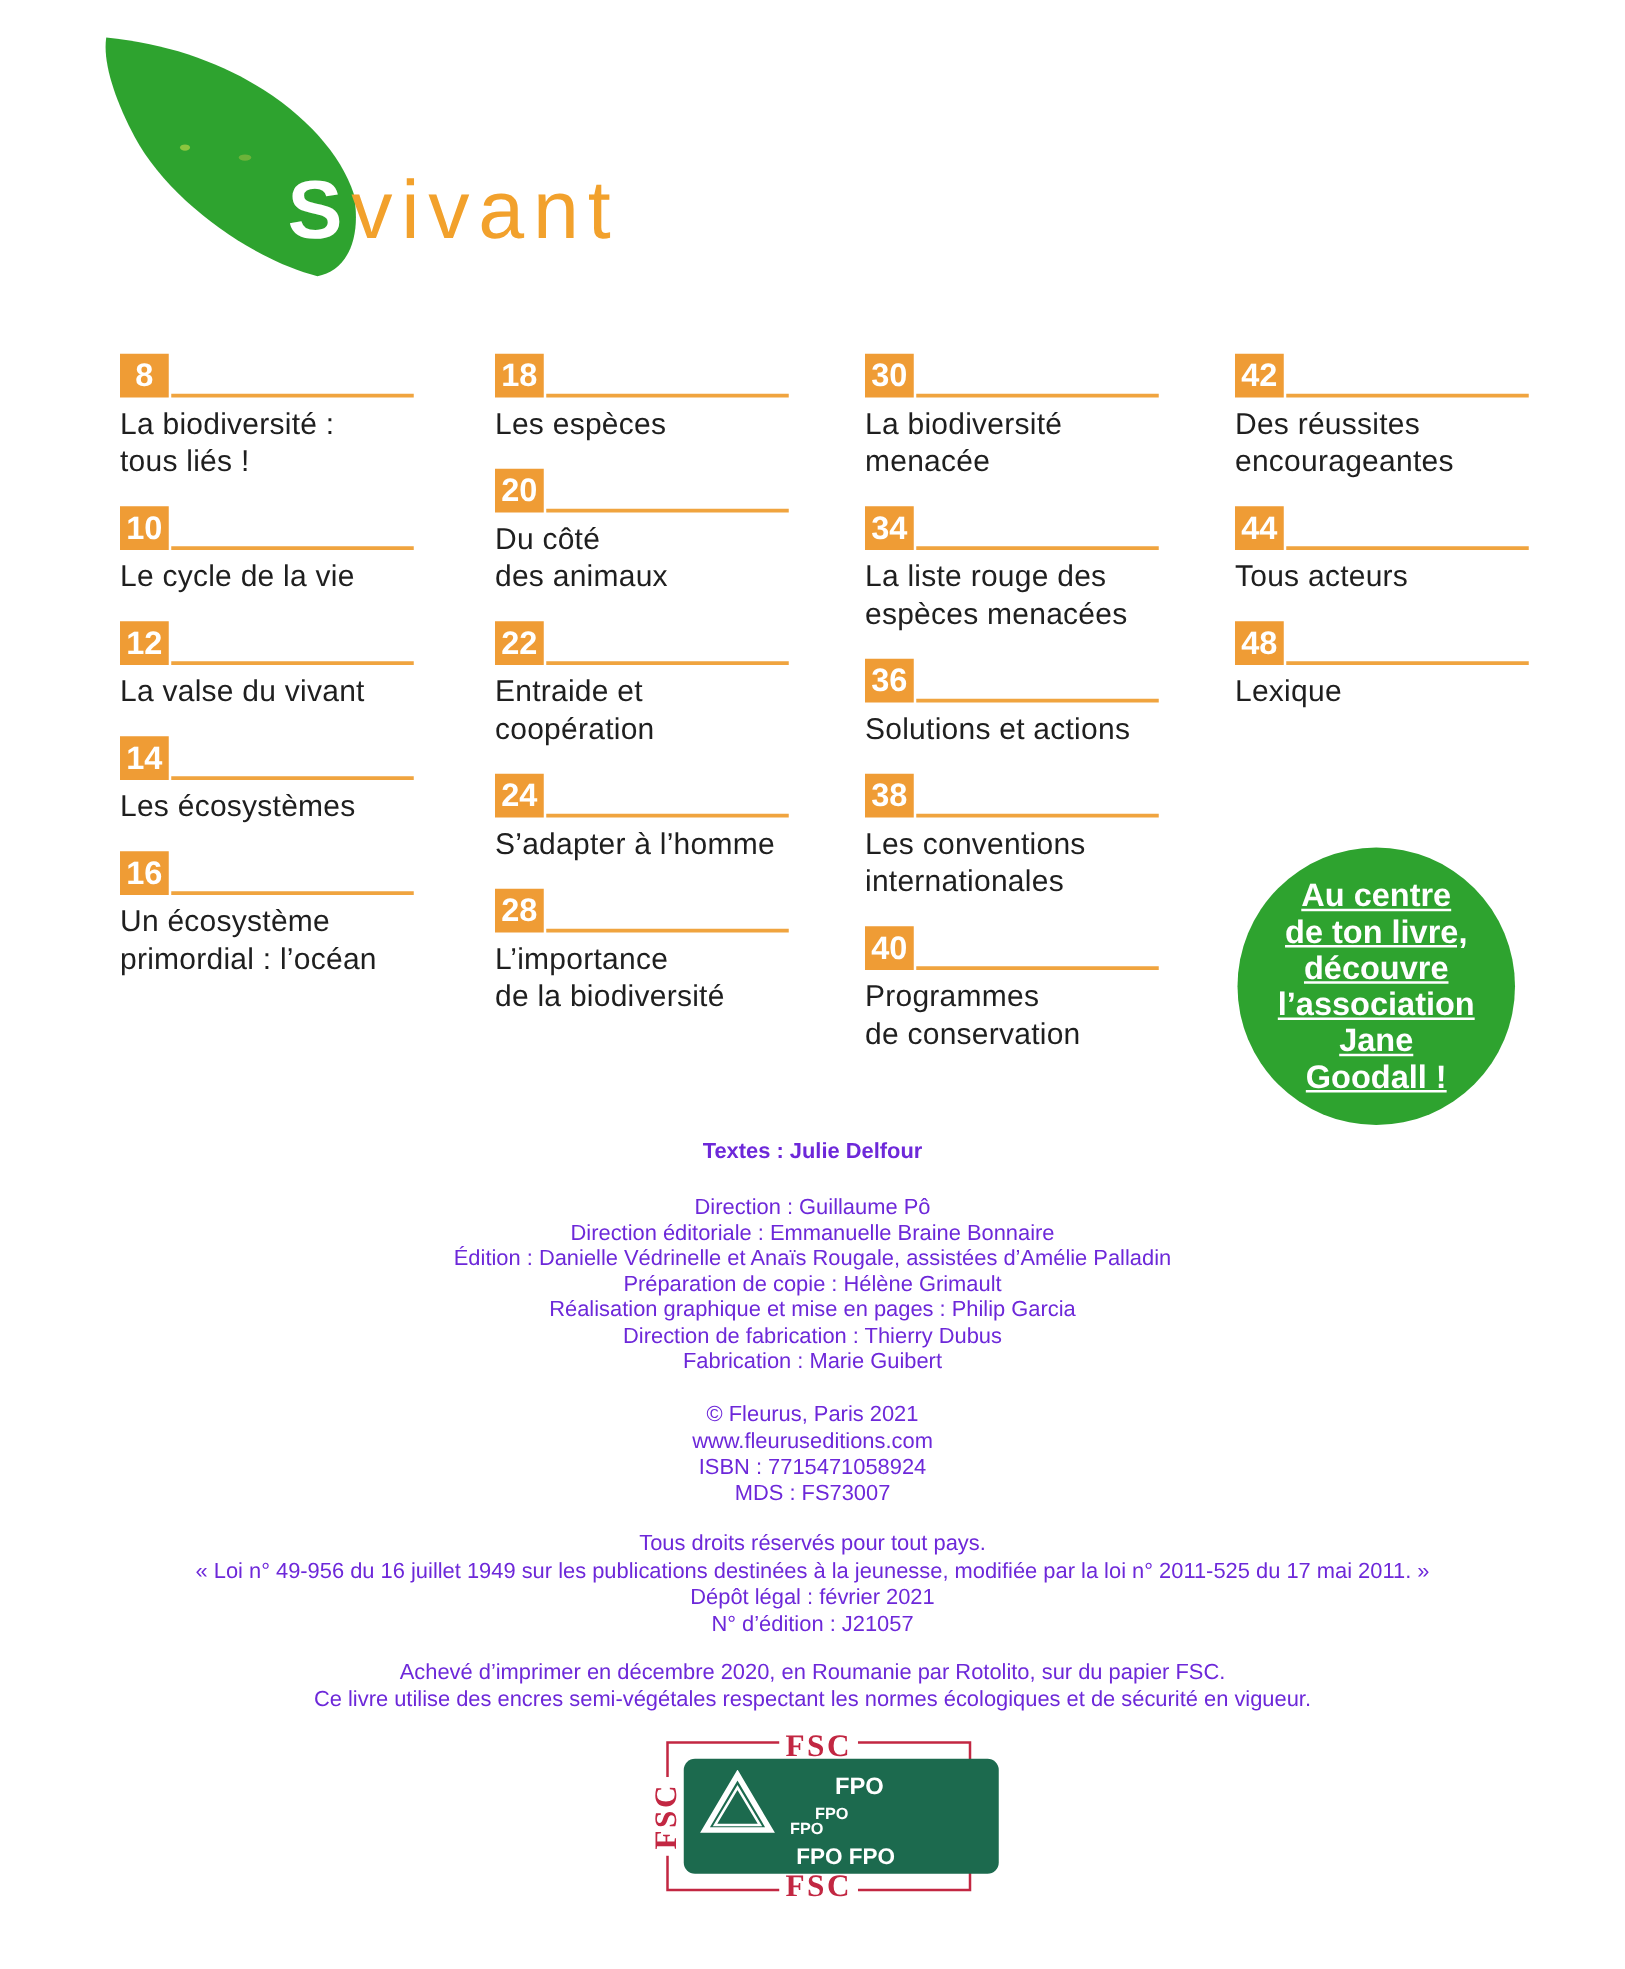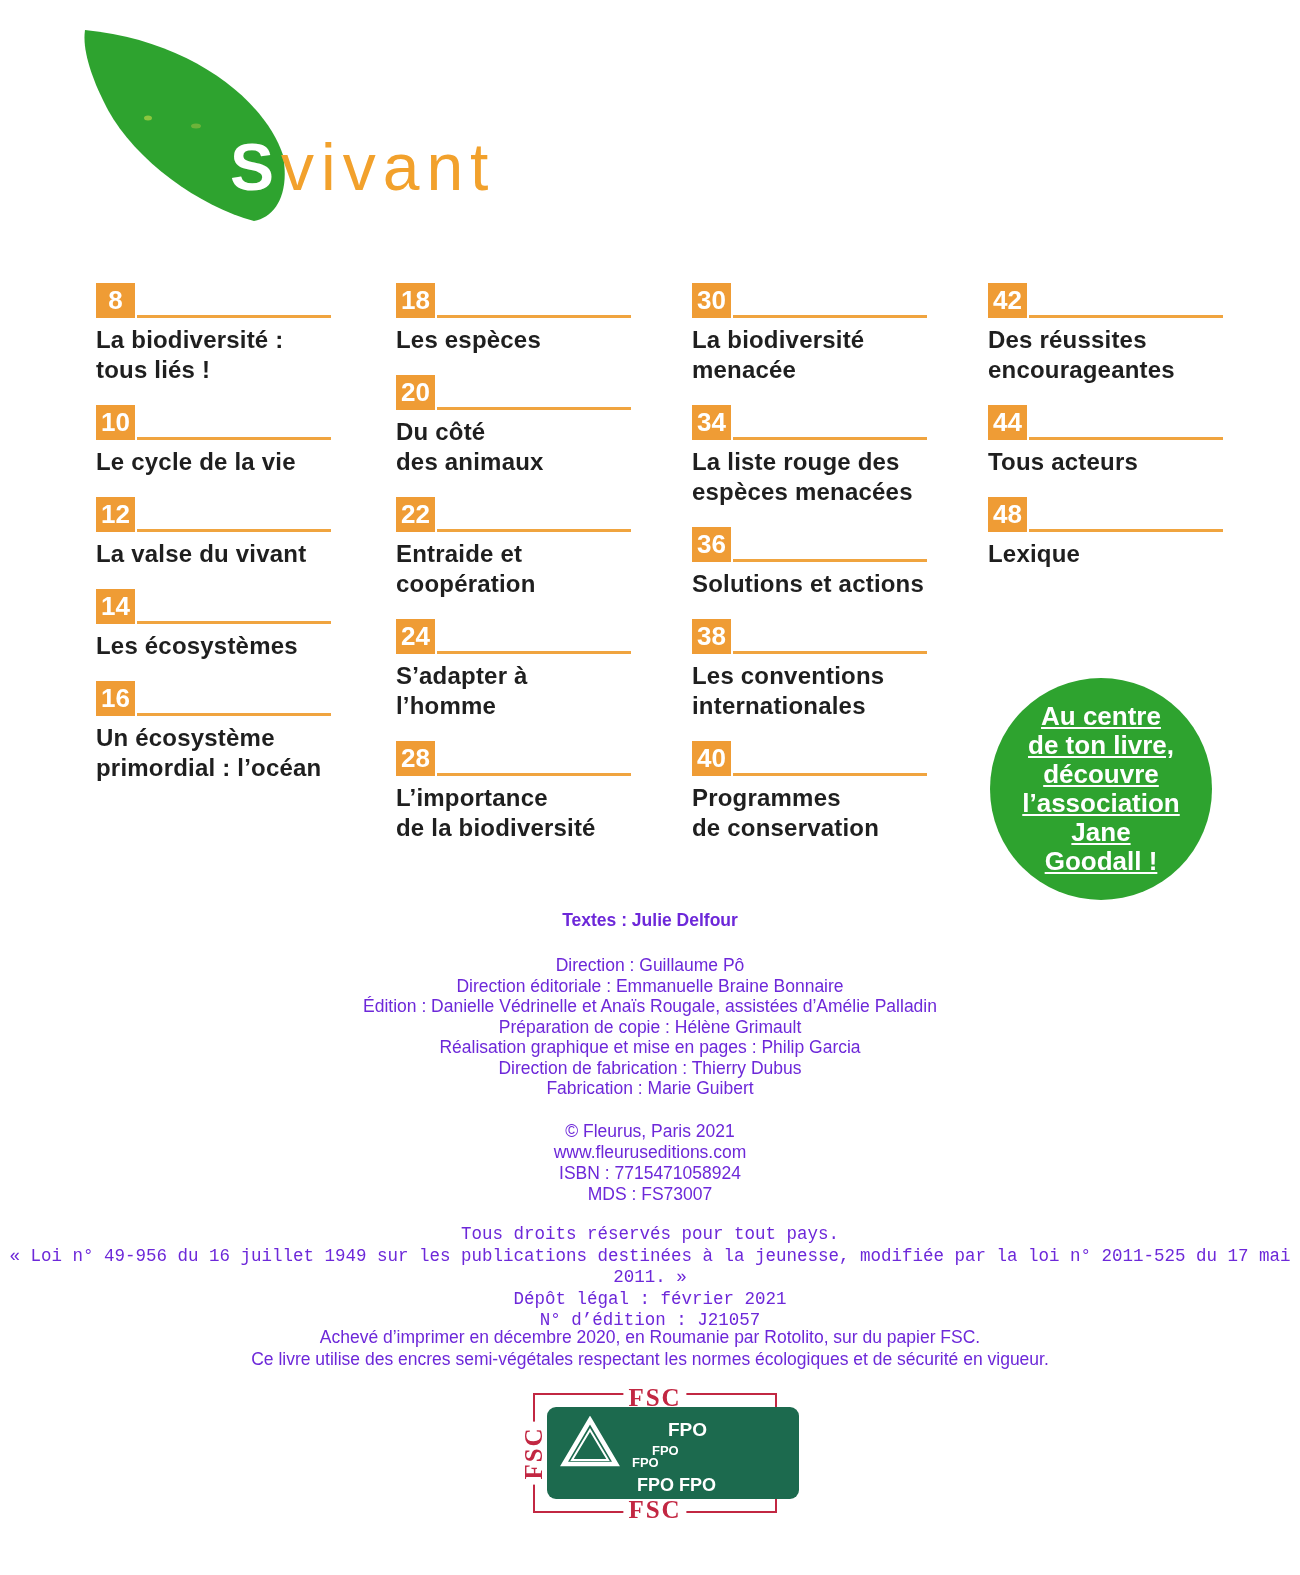--- a/index.html
+++ b/index.html
@@ -21,36 +21,36 @@
   .entry{margin-bottom:20px;}
   .badge-row{position:relative;height:36px;}
   .badge{
     position:absolute;left:0;top:0;width:39px;height:35px;background:#ef9c35;
     color:#ffffff;font-weight:700;font-size:26px;display:flex;align-items:center;
     justify-content:center;
   }
   .rule{position:absolute;left:41px;right:0;bottom:1px;height:3px;background:#f0a43f;}
   .label{
     font-size:24px;line-height:30px;margin-top:6px;color:#1f1f1f;
-    white-space:pre-line;letter-spacing:0.2px;font-weight:bold;
+    white-space:pre-line;letter-spacing:0.2px;
   }
   
   .bubble{
     position:absolute;left:990px;top:678px;width:222px;height:222px;border-radius:50%;
     background:#2ea32f;color:#ffffff;font-weight:700;font-size:26px;line-height:29px;
     display:flex;align-items:center;justify-content:center;text-align:center;
     white-space:pre-line;
     text-decoration:underline;
   }
   
   .fblock{position:absolute;left:0;width:100%;text-align:center;color:#6d28d9;}
   .credits-header{top:910px;font-size:17.5px;font-weight:700;}
   .credits{top:955px;font-size:17.5px;line-height:20.5px;}
   .publisher{top:1121px;font-size:17.5px;line-height:21px;}
-  .legal{top:1224px;font-size:17.5px;line-height:21.5px;font-family:Liberation Mono, monospace;}
+  .legal{top:1224px;font-size:17.5px;line-height:21.5px;}
   .printing{top:1326px;font-size:17.5px;line-height:22px;}
   
   .fsc{
     position:absolute;left:533px;top:1393px;width:244px;height:120px;
     border:2px solid #c22742;background:#ffffff;box-sizing:border-box;
   }
   .fsc-label{
     position:absolute;color:#c22742;font-family:"Liberation Serif",serif;
     font-weight:700;font-size:25px;line-height:18px;letter-spacing:2px;
     background:#ffffff;padding:0 5px;white-space:nowrap;

